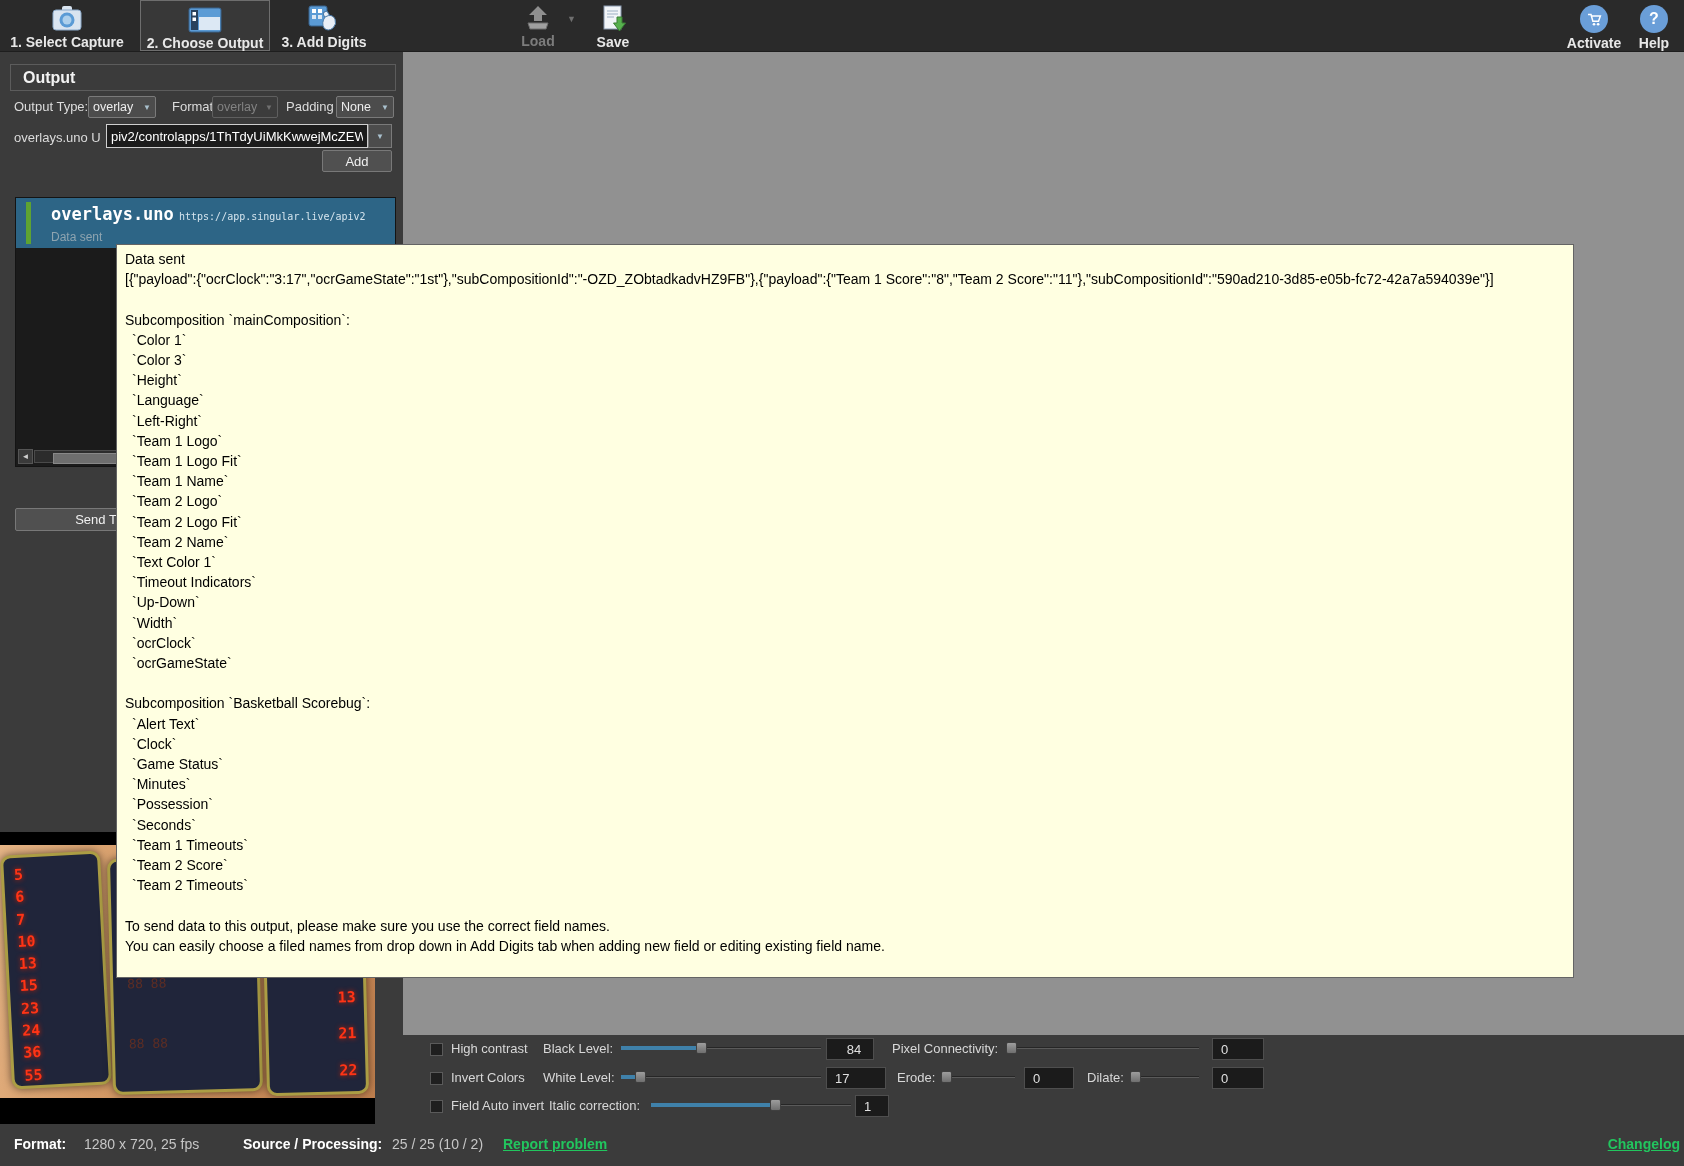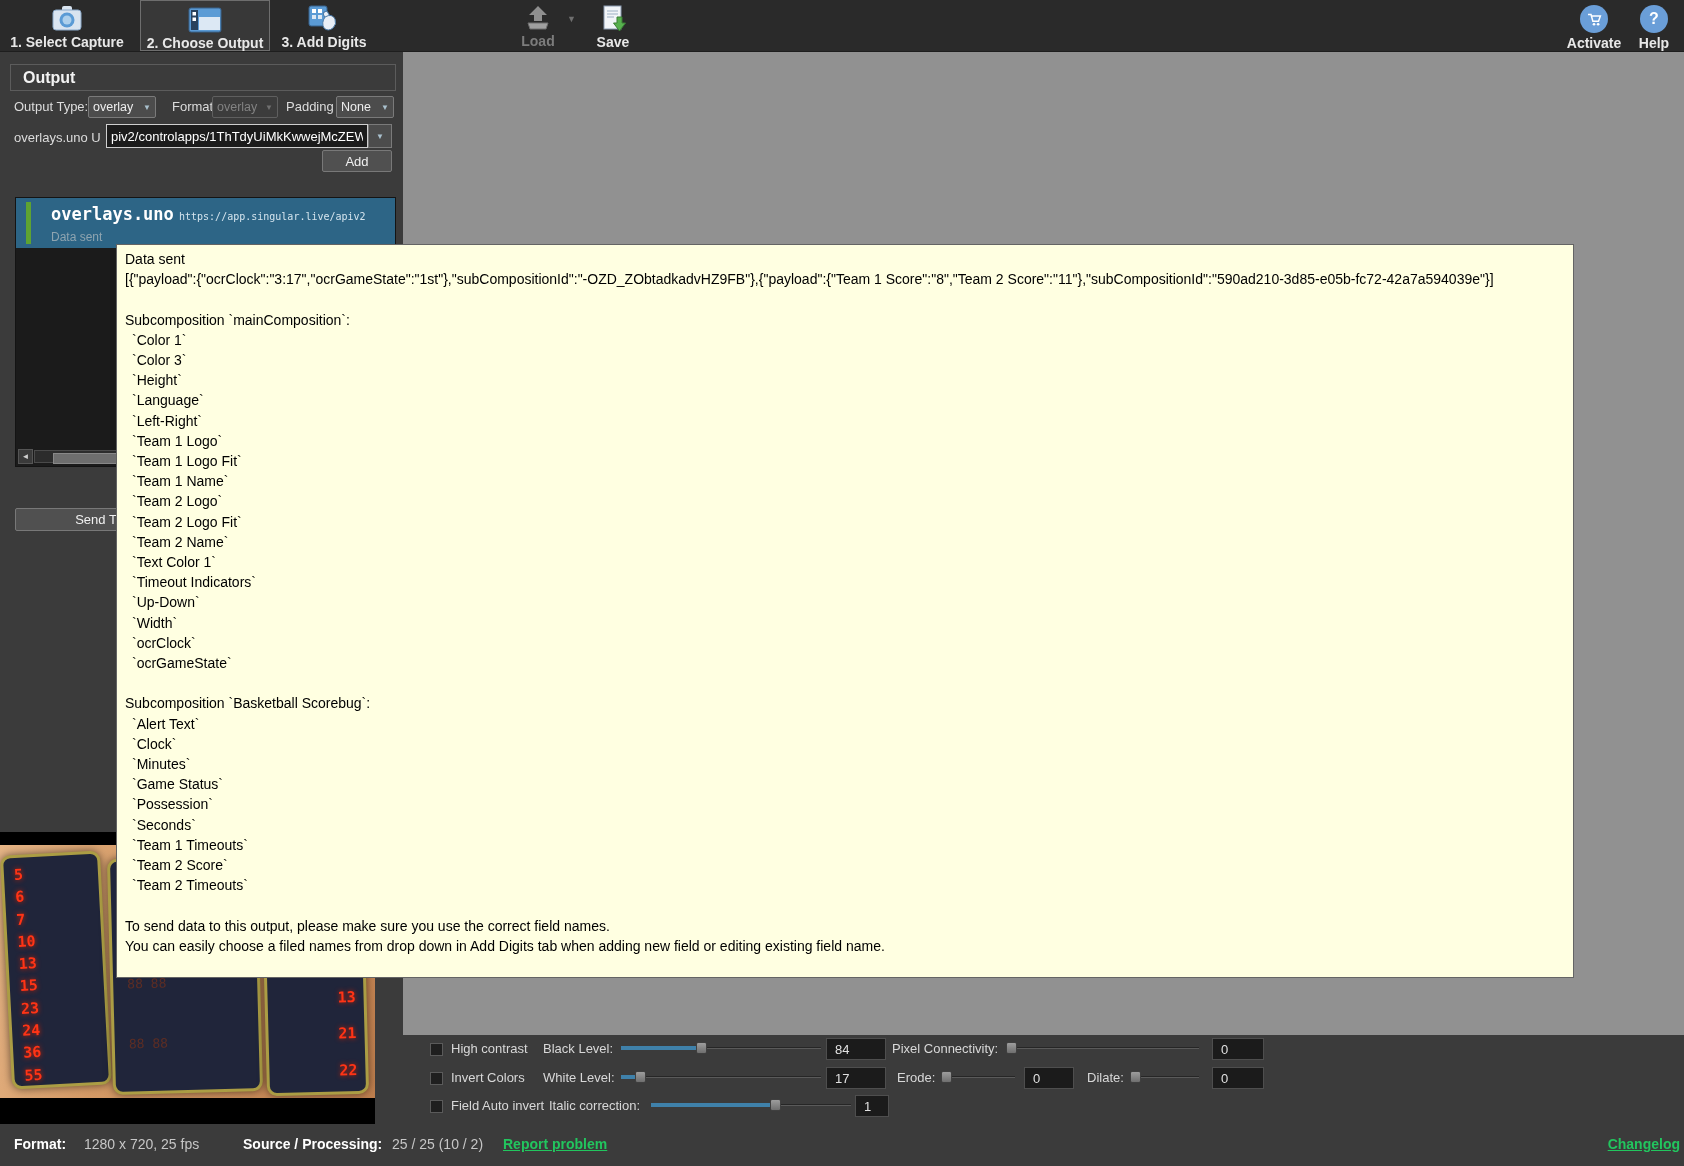--- a/index.html
+++ b/index.html
@@ -301,21 +301,21 @@
   </div>
 
   <div class="cb" style="left:430px; top:1043px;"></div>
   <span class="ctl-lbl" style="left:451px; top:1041px;">High contrast</span>
   <span class="ctl-lbl" style="left:543px; top:1041px;">Black Level:</span>
   <div class="slider" style="left:621px; top:1042px; width:200px;">
     <div class="s-track"></div>
       <div class="s-fill" style="width:80px;"></div>
       <div class="s-thumb" style="left:75px;"></div>
   </div>
-  <div class="vbox" style="left:826px; top:1038px; width:60px;">84</div>
+  <div class="vbox" style="left:826px; top:1038px; width:48px;text-align:center;">84</div>
   <span class="ctl-lbl" style="left:892px; top:1041px;">Pixel Connectivity:</span>
   <div class="slider" style="left:1006px; top:1042px; width:193px;">
     <div class="s-track"></div>
       <div class="s-fill" style="width:4px;"></div>
       <div class="s-thumb" style="left:0px;"></div>
   </div>
   <div class="vbox" style="left:1212px; top:1038px; width:52px;">0</div>
 
   <div class="cb" style="left:430px; top:1072px;"></div>
   <span class="ctl-lbl" style="left:451px; top:1070px;">Invert Colors</span>
@@ -380,22 +380,22 @@
         <div class="tt-field">`Up-Down`</div>
         <div class="tt-field">`Width`</div>
         <div class="tt-field">`ocrClock`</div>
         <div class="tt-field">`ocrGameState`</div>
       </div>
     <div class="tt-blank"></div>
     <div class="tt-line">Subcomposition `Basketball Scorebug`:</div>
     <div>
         <div class="tt-field">`Alert Text`</div>
         <div class="tt-field">`Clock`</div>
+        <div class="tt-field">`Game Status`</div>
         <div class="tt-field">`Minutes`</div>
-        <div class="tt-field">`Game Status`</div>
         <div class="tt-field">`Possession`</div>
         <div class="tt-field">`Seconds`</div>
         <div class="tt-field">`Team 1 Timeouts`</div>
         <div class="tt-field">`Team 2 Score`</div>
         <div class="tt-field">`Team 2 Timeouts`</div>
       </div>
     <div class="tt-blank"></div>
     <div class="tt-line">To send data to this output, please make sure you use the correct field names.</div>
     <div class="tt-line">You can easily choose a filed names from drop down in Add Digits tab when adding new field or editing existing field name.</div>
   </div>

